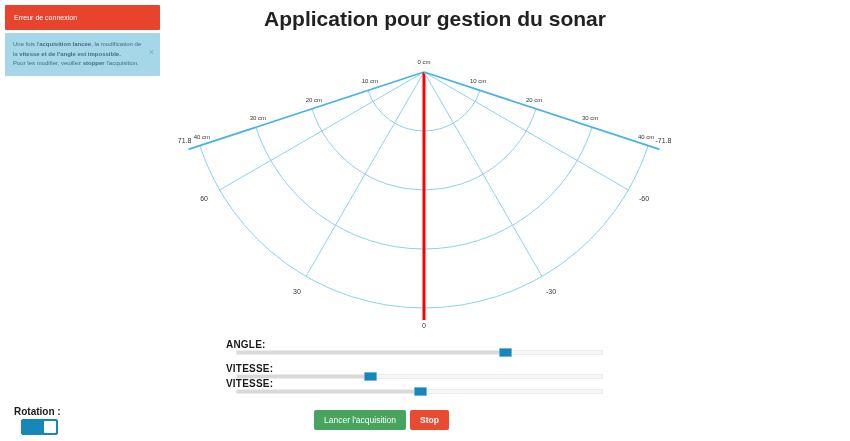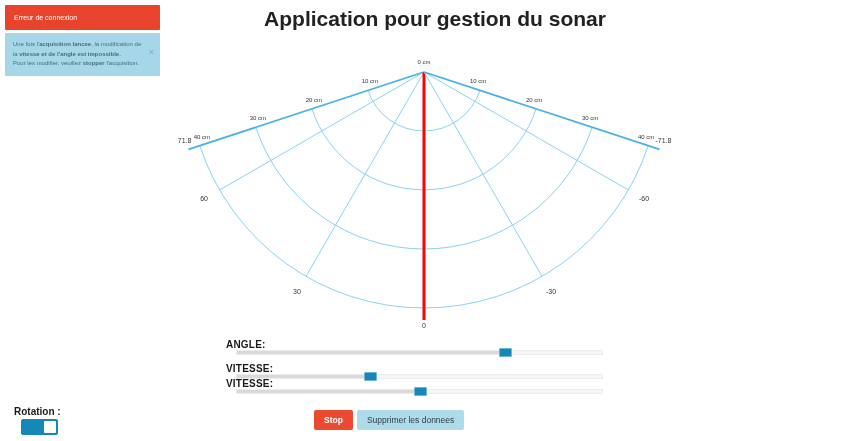--- a/index.html
+++ b/index.html
@@ -141,15 +141,15 @@
     <div class="slider-thumb" style="left: calc(50% - 6px); background: rgb(23, 135, 184);"></div>
   </div>
 </div>
 
 <div class="rotation-label">Rotation :</div>
 <div class="toggle" style="background: rgb(23, 135, 184); border: 1px solid rgb(23, 135, 184);">
   <div class="toggle-knob"></div>
 </div>
 
 <div class="buttons-row">
+  <button class="btn" style="background: rgb(71, 164, 95); color: rgb(255, 255, 255);">Lancer l'acquisition</button>
   <button class="btn" style="background: rgb(233, 74, 48); color: rgb(255, 255, 255); font-weight: bold;">Stop</button>
-  <button class="btn" style="background: rgb(174, 219, 233); color: rgb(46, 61, 68);">Supprimer les donnees</button>
 </div>
 
 </body></html>

